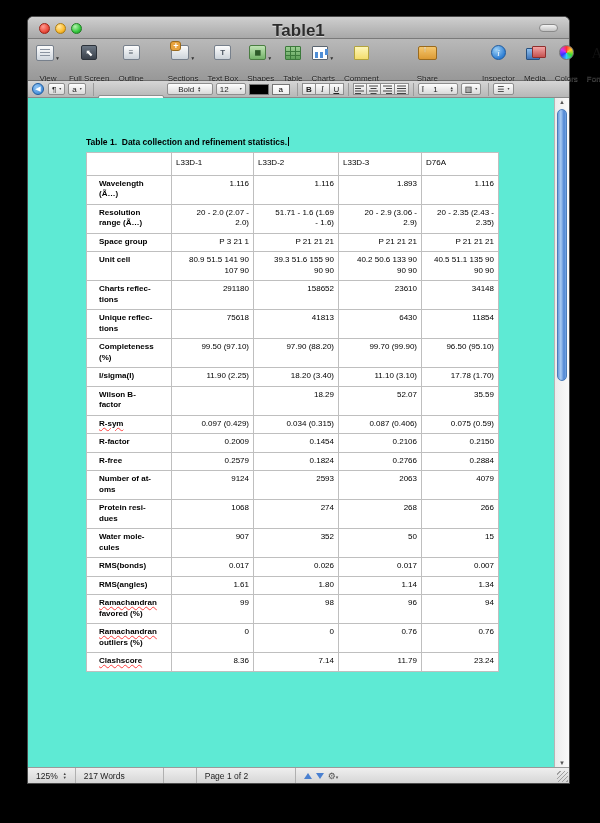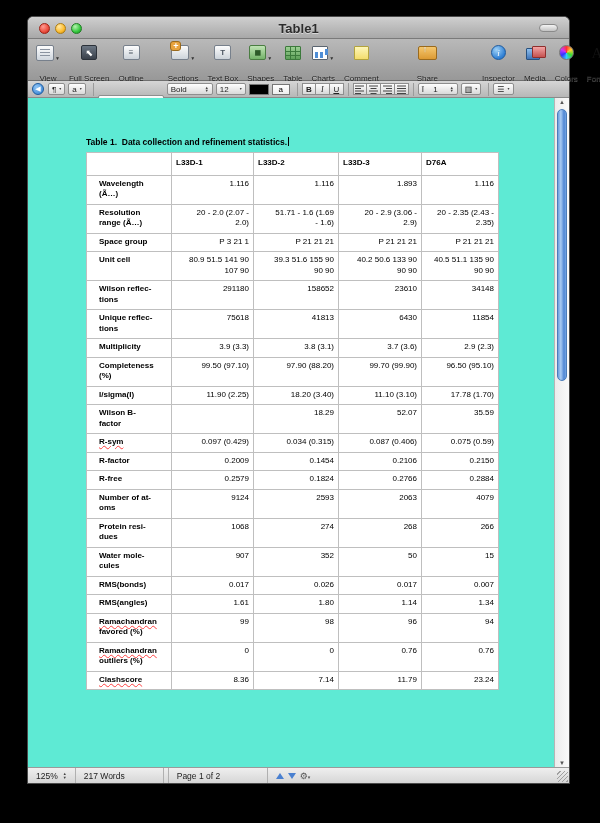--- a/index.html
+++ b/index.html
@@ -8,21 +8,21 @@
             border:1px solid #4a4a4a; border-radius:6px 6px 0 0;
             background:#e8e8e8; box-shadow:0 8px 22px rgba(0,0,0,.8); }
   
   .titlebar { position:absolute; left:0; top:0; right:0; height:22px;
               background:linear-gradient(#cfcfcf,#a8a8a8); border-radius:6px 6px 0 0;
               border-bottom:1px solid #7a7a7a; }
   .tl { position:absolute; top:5.5px; width:11px; height:11px; border-radius:50%; }
   .tl.red    { left:11px; background:radial-gradient(circle at 35% 30%, #ff9a92, #ec4e3e 60%, #b02318); border:1px solid #a02015;}
   .tl.yellow { left:27px; background:radial-gradient(circle at 35% 30%, #ffe9a8, #fdbc2e 60%, #c78a12); border:1px solid #ad7d14;}
   .tl.green  { left:43px; background:radial-gradient(circle at 35% 30%, #b6f2af, #35c83e 60%, #1d8d24); border:1px solid #1f7d23;}
-  .win-title { position:absolute; left:0; right:0; top:4px; text-align:center; font-size:13px; font-weight:bold; color:#2c2c2c; text-shadow:0 1px 0 rgba(255,255,255,.5); }
+  .win-title { position:absolute; left:0; right:0; top:4px; text-align:center; font-size:17px; font-weight:bold; color:#2c2c2c; text-shadow:0 1px 0 rgba(255,255,255,.5); }
   .lozenge { position:absolute; right:11px; top:7px; width:19px; height:8px; border-radius:4px;
              background:linear-gradient(#f4f4f4,#c2c2c2); border:1px solid #8a8a8a; }
   
   .toolbar { position:absolute; left:0; top:22px; right:0; height:42px;
              background:linear-gradient(#b9b9b9,#989898); border-bottom:1px solid #6f6f6f;
              display:flex; align-items:flex-start; padding:3px 6px 0 8px; }
   .titem { display:flex; flex-direction:column; align-items:center; margin-right:9px; cursor:default; }
   .titem .ic { height:21px; display:flex; align-items:center; justify-content:center; }
   .titem .lab { font-size:8px; color:#1e1e1e; margin-top:11px; white-space:nowrap; text-shadow:0 1px 0 rgba(255,255,255,.35);}
   .arrow { font-size:5px; color:#333; margin-left:1px; align-self:flex-end; padding-bottom:2px;}
@@ -69,21 +69,21 @@
   
   .docarea { position:absolute; left:0; top:81px; right:0; bottom:16px; background:#5eead4; overflow:hidden;}
   .page-content { position:absolute; left:58px; top:39px; width:414px; }
   .doc-title { font-size:8.5px; font-weight:bold; color:#000; white-space:pre-wrap; margin-bottom:5px;}
   .caret { display:inline-block; width:1px; height:9px; background:#000; vertical-align:-1px; margin-left:1px;}
   table.stats { border-collapse:collapse; width:412px; table-layout:fixed; }
   table.stats td { border:1px solid #bfbfbf; font-size:8px; line-height:10.5px; padding:3px 4px 4px 4px;
                    vertical-align:top; color:#000; background:#fff; }
   table.stats td.lbl { font-weight:bold; text-align:left;padding-left:12px; }
   table.stats td.val { text-align:right; white-space:pre-line; }
-  table.stats tr.hdr td { font-weight:bold; text-align:left; padding-top:5px; padding-bottom:6px;}
+  table.stats tr.hdr td { font-weight:normal; text-align:left; padding-top:5px; padding-bottom:6px;}
   .sq { text-decoration:underline; text-decoration-style:wavy; text-decoration-color:#ff4040; text-decoration-thickness:1px; text-underline-offset:1px; }
   
   .vscroll { position:absolute; right:0; top:81px; bottom:16px; width:15px; background:linear-gradient(90deg,#ececec,#fafafa); border-left:1px solid #b5b5b5;}
   .vs-arrow { position:absolute; left:0; right:0; text-align:center; font-size:6px; color:#555; }
   .vs-arrow.up { top:1px; } .vs-arrow.down { bottom:1px; }
   .vs-thumb { position:absolute; left:2px; width:10px; top:11px; height:272px; border-radius:6px;
               border:1px solid #4a7cba;
               background:linear-gradient(90deg,#6d9fe0,#a9cbf2 35%,#4f86d4 75%,#77a6e2);}
   
   .statusbar { position:absolute; left:0; right:0; bottom:0; height:16px;
@@ -214,21 +214,21 @@
         <span class="fb-stepper">▾</span>
       </span>
     <span class="fb-sep"></span>
     <span class="fb-box" style="width:66px; justify-content:space-between;margin-top:24px;">
         <span>Helvetica</span>
         <span class="fb-stepper">
           <span>▲</span>
           <span>▼</span>
         </span>
       </span>
-    <span class="fb-box" style="width:46px; justify-content:space-between;">
+    <span class="fb-box" style="width:46px; justify-content:center;">
         <span>Bold</span>
         <span class="fb-stepper">
           <span>▲</span>
           <span>▼</span>
         </span>
       </span>
     <span class="fb-box" style="width:30px; justify-content:space-between;">
         <span>12</span>
         <span class="fb-stepper">▾</span>
       </span>
@@ -340,39 +340,32 @@
               <td class="val">80.9 51.5 141 90
 107 90</td>
               <td class="val">39.3 51.6 155 90
 90 90</td>
               <td class="val">40.2 50.6 133 90
 90 90</td>
               <td class="val">40.5 51.1 135 90
 90 90</td>
             </tr>
             <tr>
-              <td class="lbl"><span>Wilson reflec-</span><br><span>tions</span></td>
+              <td class="lbl"><span>Charts reflec-</span><br><span>tions</span></td>
               <td class="val">291180</td>
               <td class="val">158652</td>
               <td class="val">23610</td>
               <td class="val">34148</td>
             </tr>
             <tr>
               <td class="lbl"><span>Unique reflec-</span><br><span>tions</span></td>
               <td class="val">75618</td>
               <td class="val">41813</td>
               <td class="val">6430</td>
               <td class="val">11854</td>
-            </tr>
-            <tr>
-              <td class="lbl"><span>Multiplicity</span></td>
-              <td class="val">3.9 (3.3)</td>
-              <td class="val">3.8 (3.1)</td>
-              <td class="val">3.7 (3.6)</td>
-              <td class="val">2.9 (2.3)</td>
             </tr>
             <tr>
               <td class="lbl"><span>Completeness</span><br><span>(%)</span></td>
               <td class="val">99.50 (97.10)</td>
               <td class="val">97.90 (88.20)</td>
               <td class="val">99.70 (99.90)</td>
               <td class="val">96.50 (95.10)</td>
             </tr>
             <tr>
               <td class="lbl"><span>I/sigma(I)</span></td>
@@ -478,21 +471,21 @@
 
   <div class="statusbar">
     <span class="sb-seg">
         <span>125%</span>
         <span class="sb-stepper">
           <span>▲</span>
           <span>▼</span>
         </span>
       </span>
     <span class="sb-seg" style="width:88px;">217 Words</span>
-    <span class="sb-seg" style="width:100px; border-left:1px solid #b0b0b0; margin-left:4px;">Page 1 of 2</span>
+    <span class="sb-seg" style="width:100px; border-left:1px solid #b0b0b0; margin-left:32px;">Page 1 of 2</span>
     <span class="sb-nav">
       <span class="tri-up"></span>
       <span class="tri-dn"></span>
       <span class="gear">⚙<span style="font-size:5px;">▾</span></span>
     </span>
     <span class="grip"></span>
   </div>
 
 </div>
 

